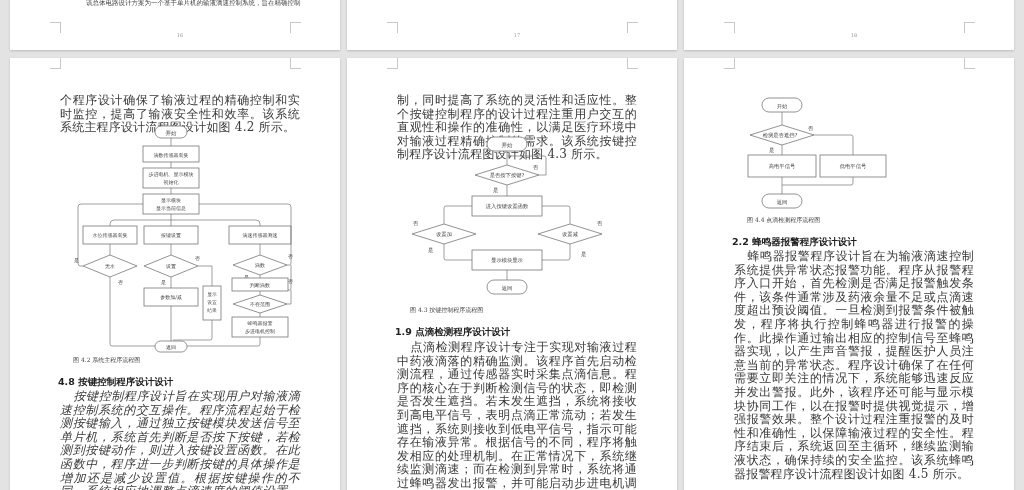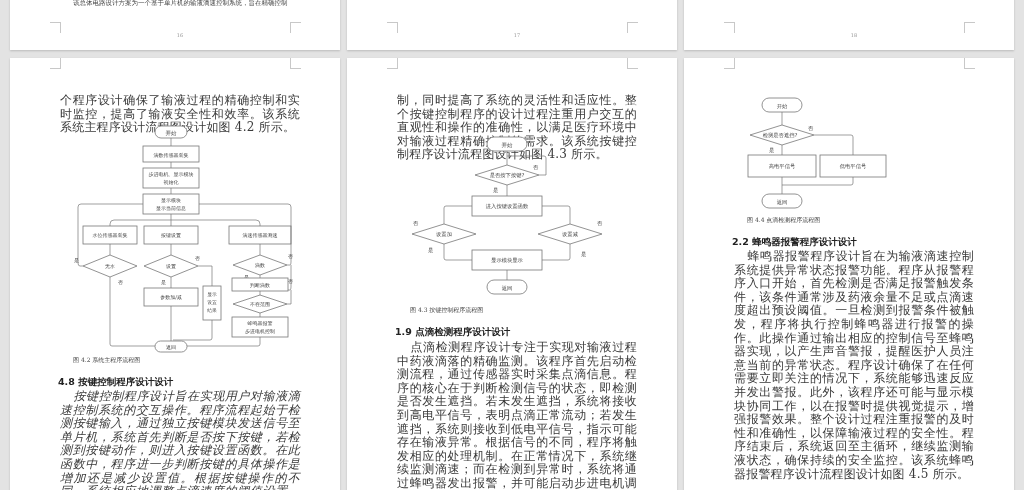--- a/index.html
+++ b/index.html
@@ -32,21 +32,21 @@
   }
   .caption { position:absolute; font-size:6px; color:#444; white-space:nowrap; }
   svg text { font-family:"DejaVu Serif","Liberation Serif",serif; fill:#444; }
   svg .box { fill:#fff; stroke:#777; stroke-width:0.8; }
   svg .ln { fill:none; stroke:#777; stroke-width:0.7; }
 </style>
 </head>
 <body>
 
 <div class="page" style="left:10px; top:-60px; width:330px; height:110px;">
-  <div class="topline" style="left:63px; top:59px;text-align:right;">该总体电路设计方案为一个基于单片机的输液滴速控制系统，旨在精确控制</div>
+  <div class="topline" style="left:76px; top:59px;text-align:right;">该总体电路设计方案为一个基于单片机的输液滴速控制系统，旨在精确控制</div>
   <div class="corner bl" style="left:40px; top:82px;"></div>
   <div class="corner br" style="left:280px; top:82px;"></div>
   <div class="pnum" style="left:160px; top:92px;">16</div>
 </div>
 <div class="page" style="left:347px; top:-60px; width:330px; height:110px;">
   <div class="corner bl" style="left:40px; top:82px;"></div>
   <div class="corner br" style="left:280px; top:82px;"></div>
   <div class="pnum" style="left:160px; top:92px;">17</div>
 </div>
 <div class="page" style="left:684px; top:-60px; width:330px; height:110px;">

